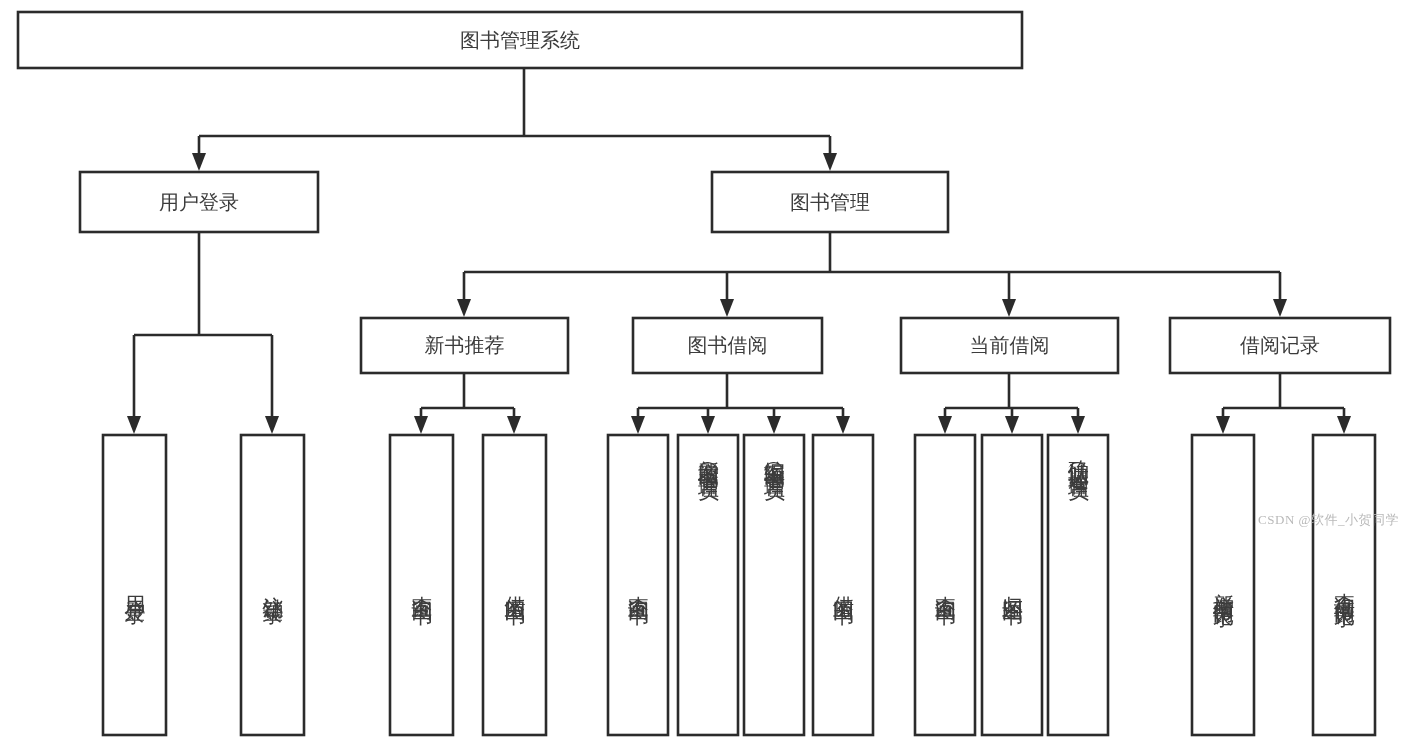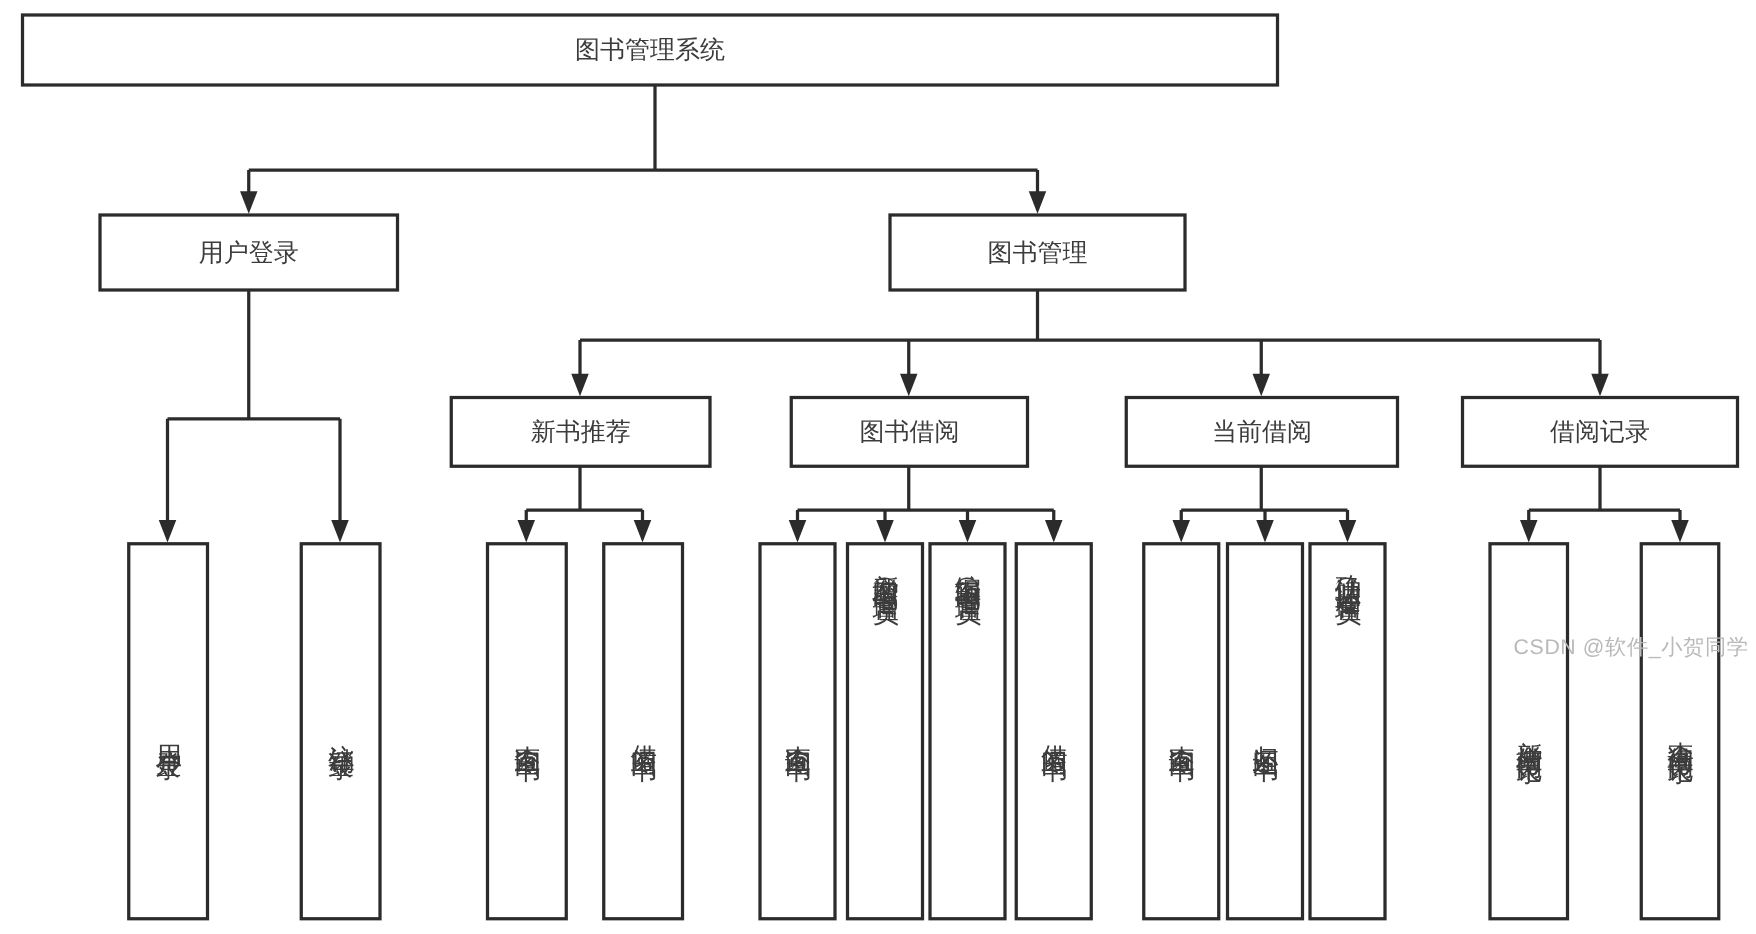--- a/index.html
+++ b/index.html
@@ -57,22 +57,22 @@
     line-height: 1.0;
     color: #3c3c3c;
     letter-spacing: 3px;
     white-space: nowrap;
     user-select: none;
   }
   .watermark {
     position: absolute;
     right: 6px;
     bottom: 4px;
-    font-family: Liberation Sans, sans-serif;
-    font-size: 17px;
+    font-family: Liberation Serif, serif;
+    font-size: 13px;
     color: #b9b9b9;
     letter-spacing: 0.5px;
     white-space: nowrap;
   }
 </style>
 </head>
 <body>
 
 <div id="diagram-root">
   <svg class="diagram" id="diagram-svg" viewBox="0 0 1405 747" xmlns="http://www.w3.org/2000/svg">

